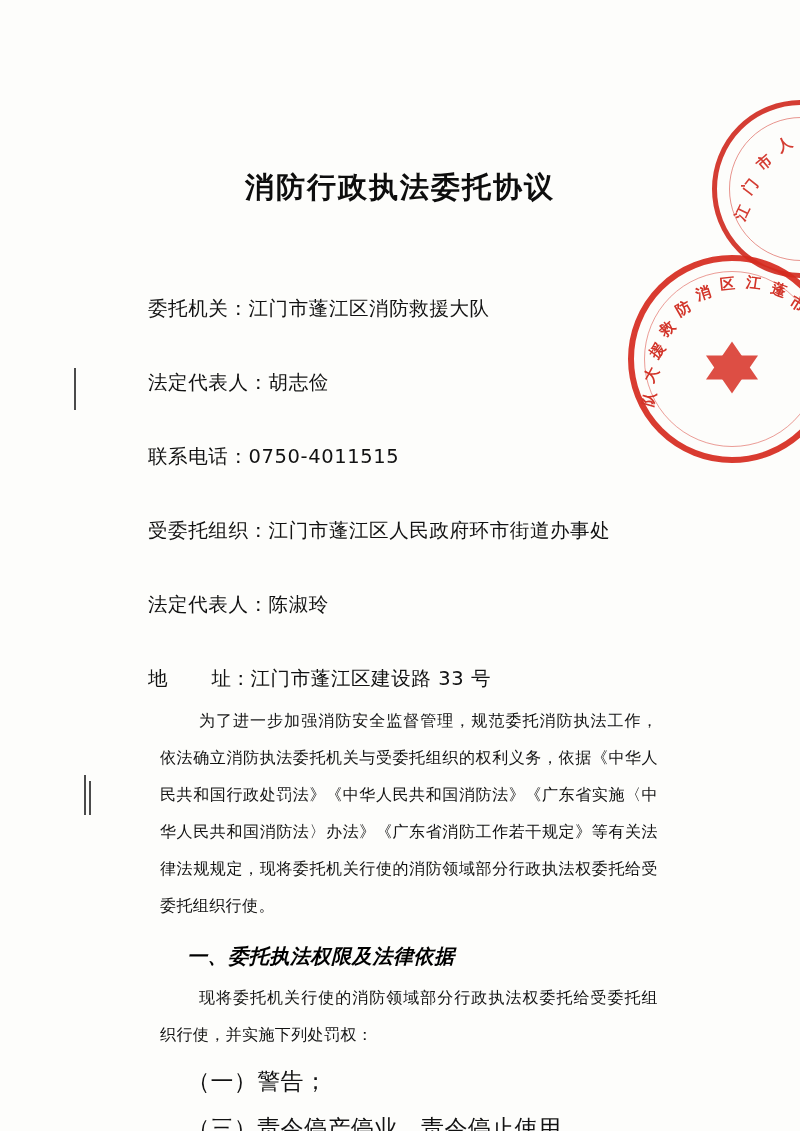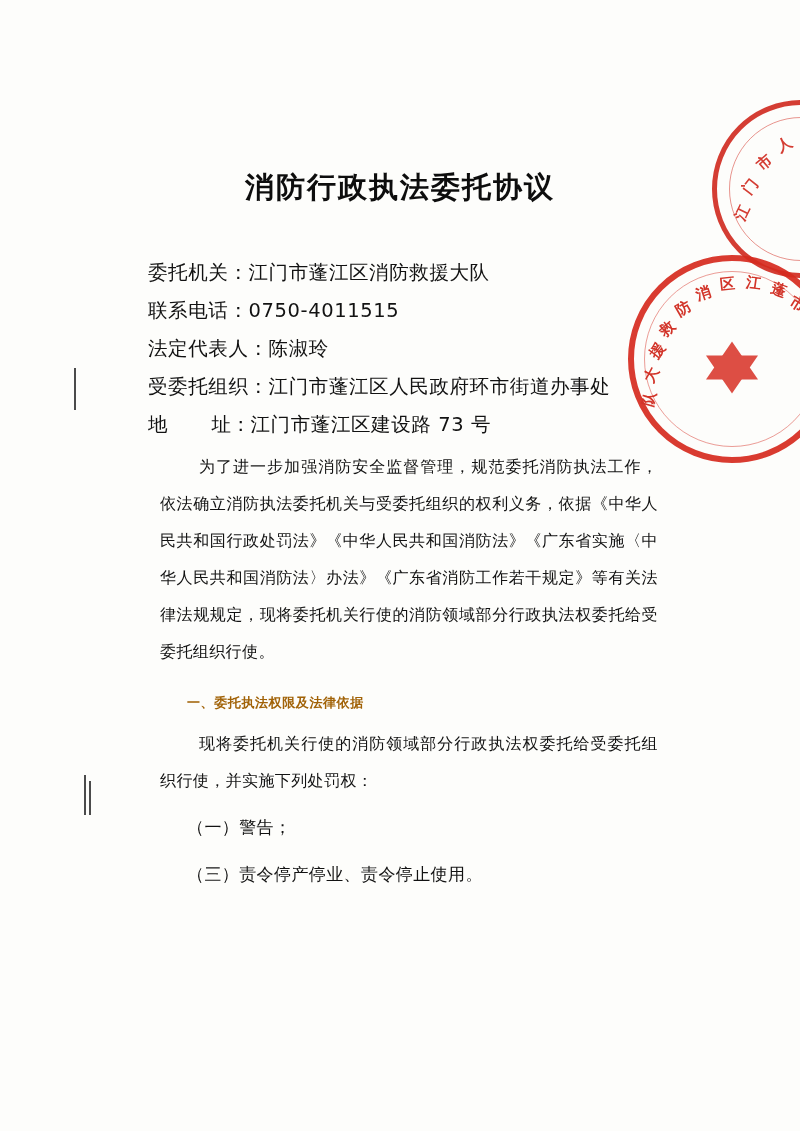--- a/index.html
+++ b/index.html
@@ -137,44 +137,46 @@
   }
   .field-label.spread {
     letter-spacing: 0;
   }
   .field-label.spread .gap {
     display: inline-block;
     width: 44px;
   }
   .field-value {
     display: inline-block;
+    margin-top: 36px;
   }
   .paras {
     padding: 0 142px 0 148px;
   }
   p.body-para {
     font-size: 16px;
     color: #121212;
     line-height: 37px;
     letter-spacing: 0.4px;
     margin: 4px 0 0 12px;
     text-align: justify;
     text-indent: 39px;
   }
   h2.section-head {
-    font-size: 13px;
+    font-size: 20px;
     font-weight: bold;
-    color: #a16207;
+    color: #000000;
     line-height: 37px;
     letter-spacing: 0.6px;
     margin: 14px 0 0 0;
     text-indent: 39px;
+    font-style: italic;
   }
   p.list-item {
-    font-size: 17px;
+    font-size: 23px;
     color: #121212;
     line-height: 37px;
     letter-spacing: 0.4px;
     margin: 10px 0 0 0;
     text-indent: 39px;
   }
 </style>
 </head>
 <body>
 
@@ -219,36 +221,39 @@
   <div class="doc">
 
     <h1 class="doc-title">消防行政执法委托协议</h1>
 
     <div class="fields">
 
       <div class="field-row">
         <span class="field-label">委托机关：</span><span class="field-value">江门市蓬江区消防救援大队</span>
       </div>
 
+      <div class="field-row">
+        <span class="field-label">法定代表人：</span><span class="field-value">胡志俭</span>
+      </div>
 
 
       <div class="field-row">
         <span class="field-label">联系电话：</span><span class="field-value">0750-4011515</span>
       </div>
 
       <div class="field-row">
+        <span class="field-label">受委托组织：</span><span class="field-value">江门市蓬江区人民政府环市街道办事处</span>
+      </div>
+
+      <div class="field-row">
         <span class="field-label">法定代表人：</span><span class="field-value">陈淑玲</span>
       </div>
 
       <div class="field-row">
-        <span class="field-label">受委托组织：</span><span class="field-value">江门市蓬江区人民政府环市街道办事处</span>
-      </div>
-
-      <div class="field-row">
-        <span class="field-label spread"><span>地</span><span class="gap"></span><span>址：</span></span><span class="field-value">江门市蓬江区建设路 73 号</span>
+        <span class="field-label spread"><span>地</span><span class="gap"></span><span>址：</span></span><span class="field-value">江门市蓬江区建设路 33 号</span>
       </div>
 
 
     </div>
 
     <div class="paras">
       <p class="body-para">为了进一步加强消防安全监督管理，规范委托消防执法工作，依法确立消防执法委托机关与受委托组织的权利义务，依据《中华人民共和国行政处罚法》《中华人民共和国消防法》《广东省实施〈中华人民共和国消防法〉办法》《广东省消防工作若干规定》等有关法律法规规定，现将委托机关行使的消防领域部分行政执法权委托给受委托组织行使。</p>
 
       <h2 class="section-head">一、委托执法权限及法律依据</h2>
 

